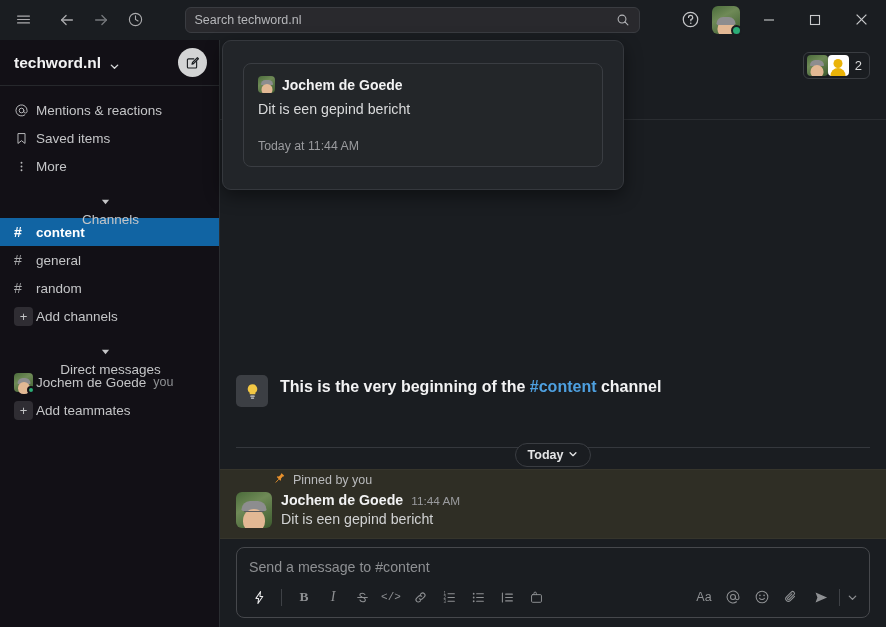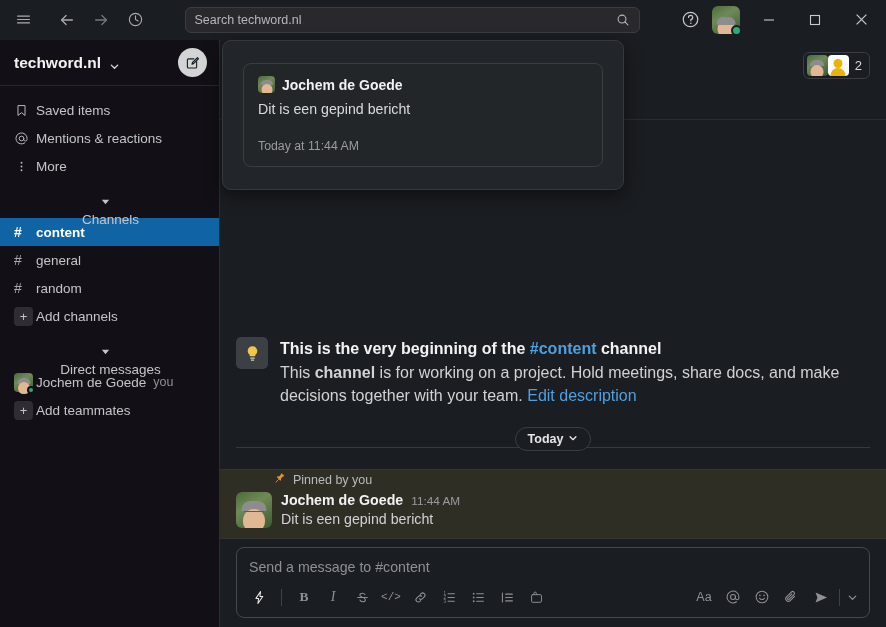--- a/index.html
+++ b/index.html
@@ -204,21 +204,21 @@
 
   .intro { display: flex; gap: 12px; padding: 8px 22px 6px 16px; }
   .bulb {
     width: 32px; height: 32px; flex: 0 0 32px; border-radius: 5px;
     background: #3c3f44; display: flex; align-items: center; justify-content: center;
   }
   .intro-text { font-size: 16px; line-height: 1.46; color: #d1d2d3; }
   .intro-text .t1 { font-weight: bold; color: #f2f2f3; }
   .lnk { color: #4ea0e0; cursor: pointer; }
 
-  .divider { position: relative; height: 40px; margin: 14px 16px 2px 16px; display:flex; align-items:flex-start; }
+  .divider { position: relative; height: 40px; margin: 14px 16px 2px 16px; display:flex; align-items:flex-end; }
   .divider .line { position:absolute; left:0; right:0; top:50%; height:1px; background:#35383d; }
   .divider .chip {
     position: relative; margin: 0 auto;
     background: #1a1d21; border: 1px solid #3a3d42; border-radius: 13px;
     padding: 4px 12px; font-size: 12.5px; font-weight: bold; color: #e4e5e6;
     display: flex; align-items: center; gap: 5px; cursor: pointer;
   }
 
   .msg {
     display: flex; gap: 9px; padding: 4px 16px 8px 16px;
@@ -412,36 +412,36 @@
               </g>
             </svg>
         </div>
       </div>
 
       <div class="nav">
 
         <div class="navrow">
           <span class="ico">
             <svg width="15" height="15" viewBox="0 0 20 20">
-                <path d="M5.3 3.4h9.4v13.2L10 12.9l-4.7 3.7z" fill="none" stroke="currentColor" stroke-width="1.3" stroke-linejoin="round"></path>
-              </svg>
-          </span>
-          <span class="lbl">Saved items</span>
-        </div>
-
-        <div class="navrow">
-          <span class="ico">
-            <svg width="15" height="15" viewBox="0 0 20 20">
                 <g fill="none" stroke="currentColor" stroke-width="1.3">
                   <circle cx="10" cy="10" r="3.1"></circle>
                   <path d="M13.1 10v1.6a2.2 2.2 0 0 0 4.3 0V10a7.4 7.4 0 1 0-3 5.9" stroke-linecap="round"></path>
                 </g>
               </svg>
           </span>
           <span class="lbl">Mentions &amp; reactions</span>
+        </div>
+
+        <div class="navrow">
+          <span class="ico">
+            <svg width="15" height="15" viewBox="0 0 20 20">
+                <path d="M5.3 3.4h9.4v13.2L10 12.9l-4.7 3.7z" fill="none" stroke="currentColor" stroke-width="1.3" stroke-linejoin="round"></path>
+              </svg>
+          </span>
+          <span class="lbl">Saved items</span>
         </div>
 
         <div class="navrow">
           <span class="ico">
             <svg width="15" height="15" viewBox="0 0 20 20">
                 <g fill="currentColor">
                   <circle cx="10" cy="5" r="1.25"></circle>
                   <circle cx="10" cy="10" r="1.25"></circle>
                   <circle cx="10" cy="15" r="1.25"></circle>
                 </g>
@@ -553,23 +553,20 @@
           <div class="bulb">
             <svg width="19" height="19" viewBox="0 0 20 20">
                 <path d="M10 2.4a5 5 0 0 0-3 9v1.6h6V11.4a5 5 0 0 0-3-9z" fill="#f2c744"></path>
                 <rect x="7.6" y="14.1" width="4.8" height="1.5" rx="0.7" fill="#cfd0d1"></rect>
                 <rect x="8.2" y="16.2" width="3.6" height="1.3" rx="0.6" fill="#cfd0d1"></rect>
               </svg>
           </div>
           <div class="intro-text">
             <div class="t1">
               <span>This is the very beginning of the </span><span class="lnk">#content</span><span> channel</span>
-            </div>
-            <div>
-              <span>This </span><strong>channel</strong><span> is for working on a project. Hold meetings, share docs, and make decisions together with your team. </span><span class="lnk">Edit description</span>
             </div>
           </div>
         </div>
 
         <div class="divider">
           <div class="line"></div>
           <div class="chip">
             <span>Today</span>
             <span>
               <svg width="10" height="10" viewBox="0 0 12 12">

